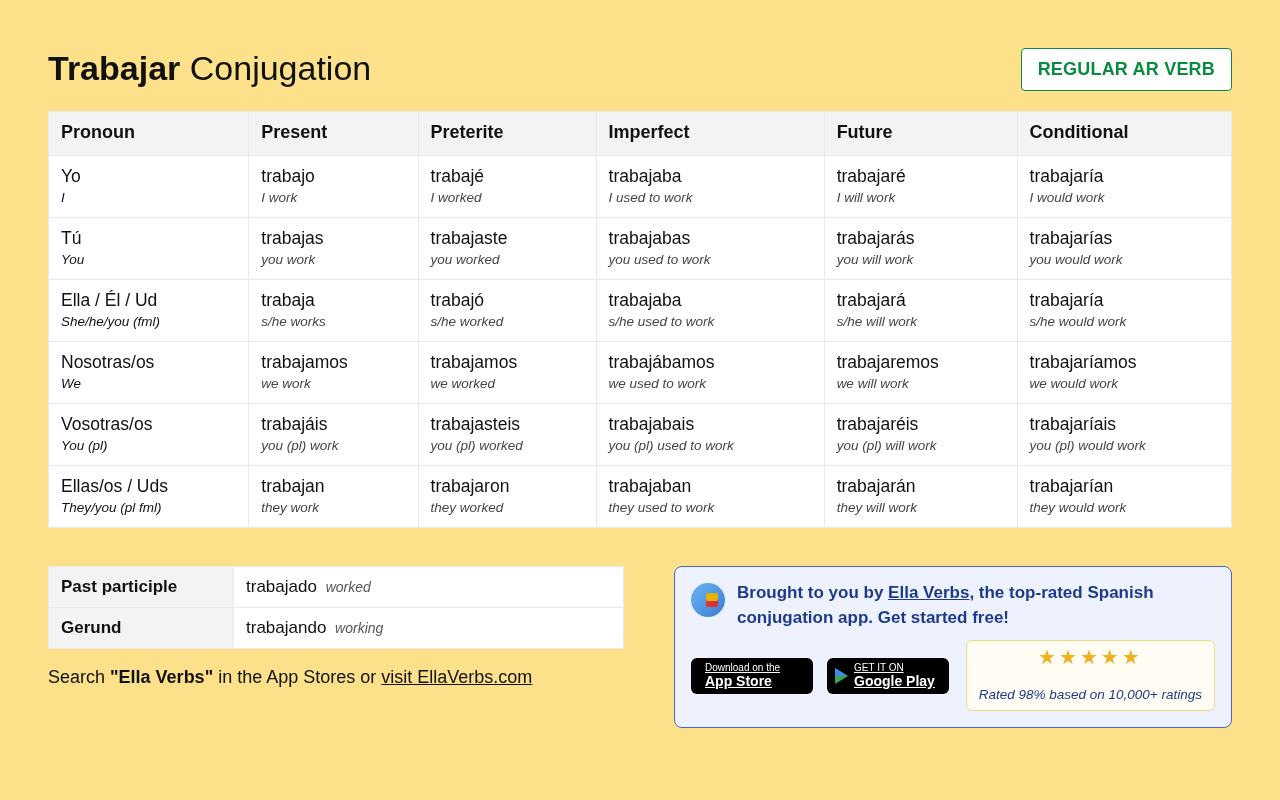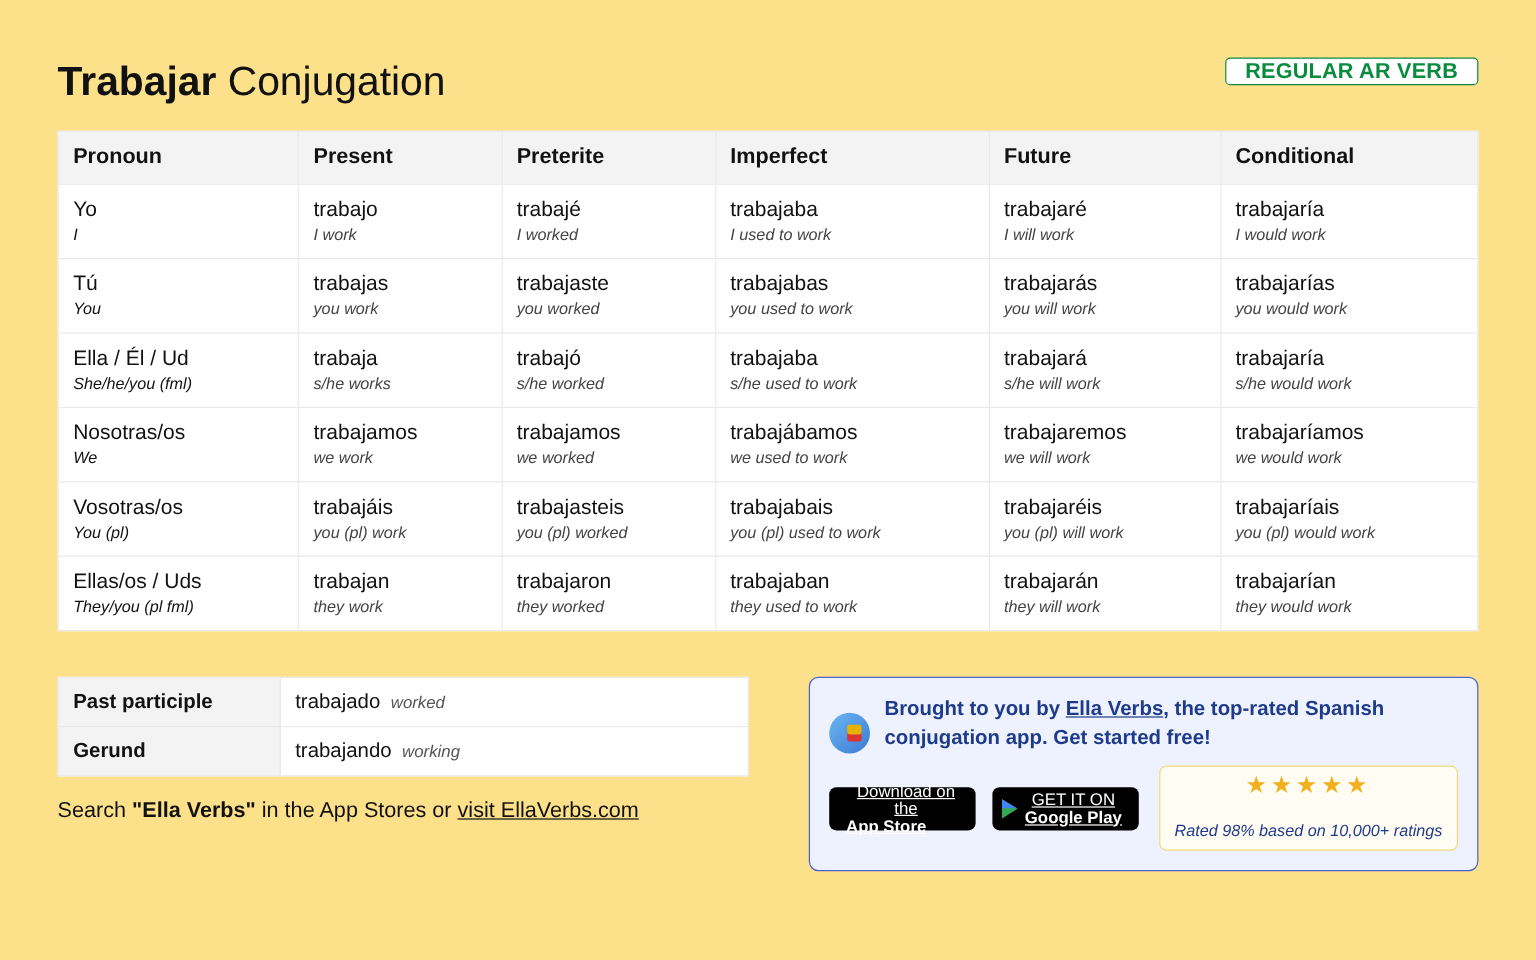--- a/index.html
+++ b/index.html
@@ -8,47 +8,47 @@
     background: #fce18a;
     width: 1280px;
     height: 800px;
     padding: 48px;
     color: #111;
   }
   .header-row { display:flex; justify-content:space-between; align-items:flex-start; margin-bottom:20px; }
   h1 { font-size:34px; font-weight:700; line-height:1.2; }
   h1 .light { font-weight:400; }
   .subtitle { font-style:italic; font-size:20px; font-weight:400; margin-top:4px; }
-  .badge { background:#fff; border:1.5px solid #0a8c3f; color:#0a8c3f; font-weight:700; padding:0 16px; border-radius:4px; font-size:18px; letter-spacing:.2px; }
+  .badge { background:#fff; border:1.5px solid #0a8c3f; color:#0a8c3f; font-weight:700; padding:10px 16px; border-radius:4px; font-size:18px; letter-spacing:.2px; }
   table.conj { width:100%; border-collapse:collapse; background:#fff; font-size:17px; }
   table.conj th, table.conj td { text-align:left; padding:10px 12px 12px 12px; border:1px solid #e9e9e9; vertical-align:top; }
   table.conj th { background:#f3f3f3; font-weight:700; font-size:18px; }
   .word { font-size:17.5px; }
   .gloss { font-style:italic; color:#444; font-size:13.5px; margin-top:3px; display:block; }
   .pro-gloss { font-style:italic; color:#111; font-size:13.5px; margin-top:3px; display:block; }
   
   .bottom { display:flex; gap:50px; margin-top:38px; align-items:flex-start; }
   .forms { width:576px; }
   table.forms-t { width:100%; border-collapse:collapse; background:#fff; font-size:17px; }
   table.forms-t td { padding:10px 12px; border:1px solid #e9e9e9; }
   table.forms-t td:first-child { background:#f3f3f3; font-weight:700; width:185px; }
   .forms-t .gl { font-style:italic; color:#555; font-size:14px; margin-left:4px; }
   .search-line { margin-top:18px; font-size:18px; font-weight:700; }
   .search-line .norm { font-weight:400; }
   .search-line .u { text-decoration:underline; }
   .promo { flex:1; border:1.5px solid #4a62d3; background:#eef2ff; border-radius:8px; padding:14px 16px 16px 16px; }
-  .promo-top { display:flex; gap:12px; align-items:flex-end; }
+  .promo-top { display:flex; gap:12px; align-items:flex-start; }
   .promo-icon { width:34px; height:34px; border-radius:50%; background:linear-gradient(135deg,#6db6f2,#3a7bd5); position:relative; flex-shrink:0; margin-top:2px; }
   .promo-icon::after { content:""; position:absolute; width:12px; height:8px; background:#e6b200; left:15px; top:10px; border-radius:2px; }
   .promo-icon::before { content:""; position:absolute; width:12px; height:8px; background:#d33; left:15px; top:16px; border-radius:2px; }
   .promo-text { color:#1e3a8a; font-weight:700; font-size:17px; line-height:1.45; }
   .promo-text a { color:#1e3a8a; text-decoration:underline; }
   .promo-bot { display:flex; gap:14px; align-items:center; margin-top:10px; }
   .store { background:#000; color:#fff; border-radius:6px; height:36px; width:122px; display:flex; align-items:center; gap:6px; padding:0 8px; }
-  .store .small { font-size:14px; line-height:1;text-align:center; }
+  .store .small { font-size:10px; line-height:1; }
   .store .big { font-size:14px; font-weight:600; line-height:1.15; }
   .rating { margin-left:auto; background:#fffdf3; border:1px solid #f0d97a; border-radius:6px; padding:6px 12px 8px; text-align:center; }
   .stars { color:#f2b01e; font-size:20px; letter-spacing:3px; line-height:1; }
   .rating .txt { color:#1e3a8a; font-style:italic; font-size:13.5px; margin-top:20px; }
   .apple-icon { font-size:18px; }
   .play-tri { width:0;height:0;border-top:8px solid transparent;border-bottom:8px solid transparent;border-left:13px solid #34a853; position:relative; }
   .play-tri::after{content:"";position:absolute;left:-13px;top:-8px;width:0;height:0;border-top:8px solid transparent;border-bottom:8px solid transparent;border-left:13px solid #4285f4;clip-path:polygon(0 0,100% 50%,0 50%);}
 </style>
 </head>
 <body>

